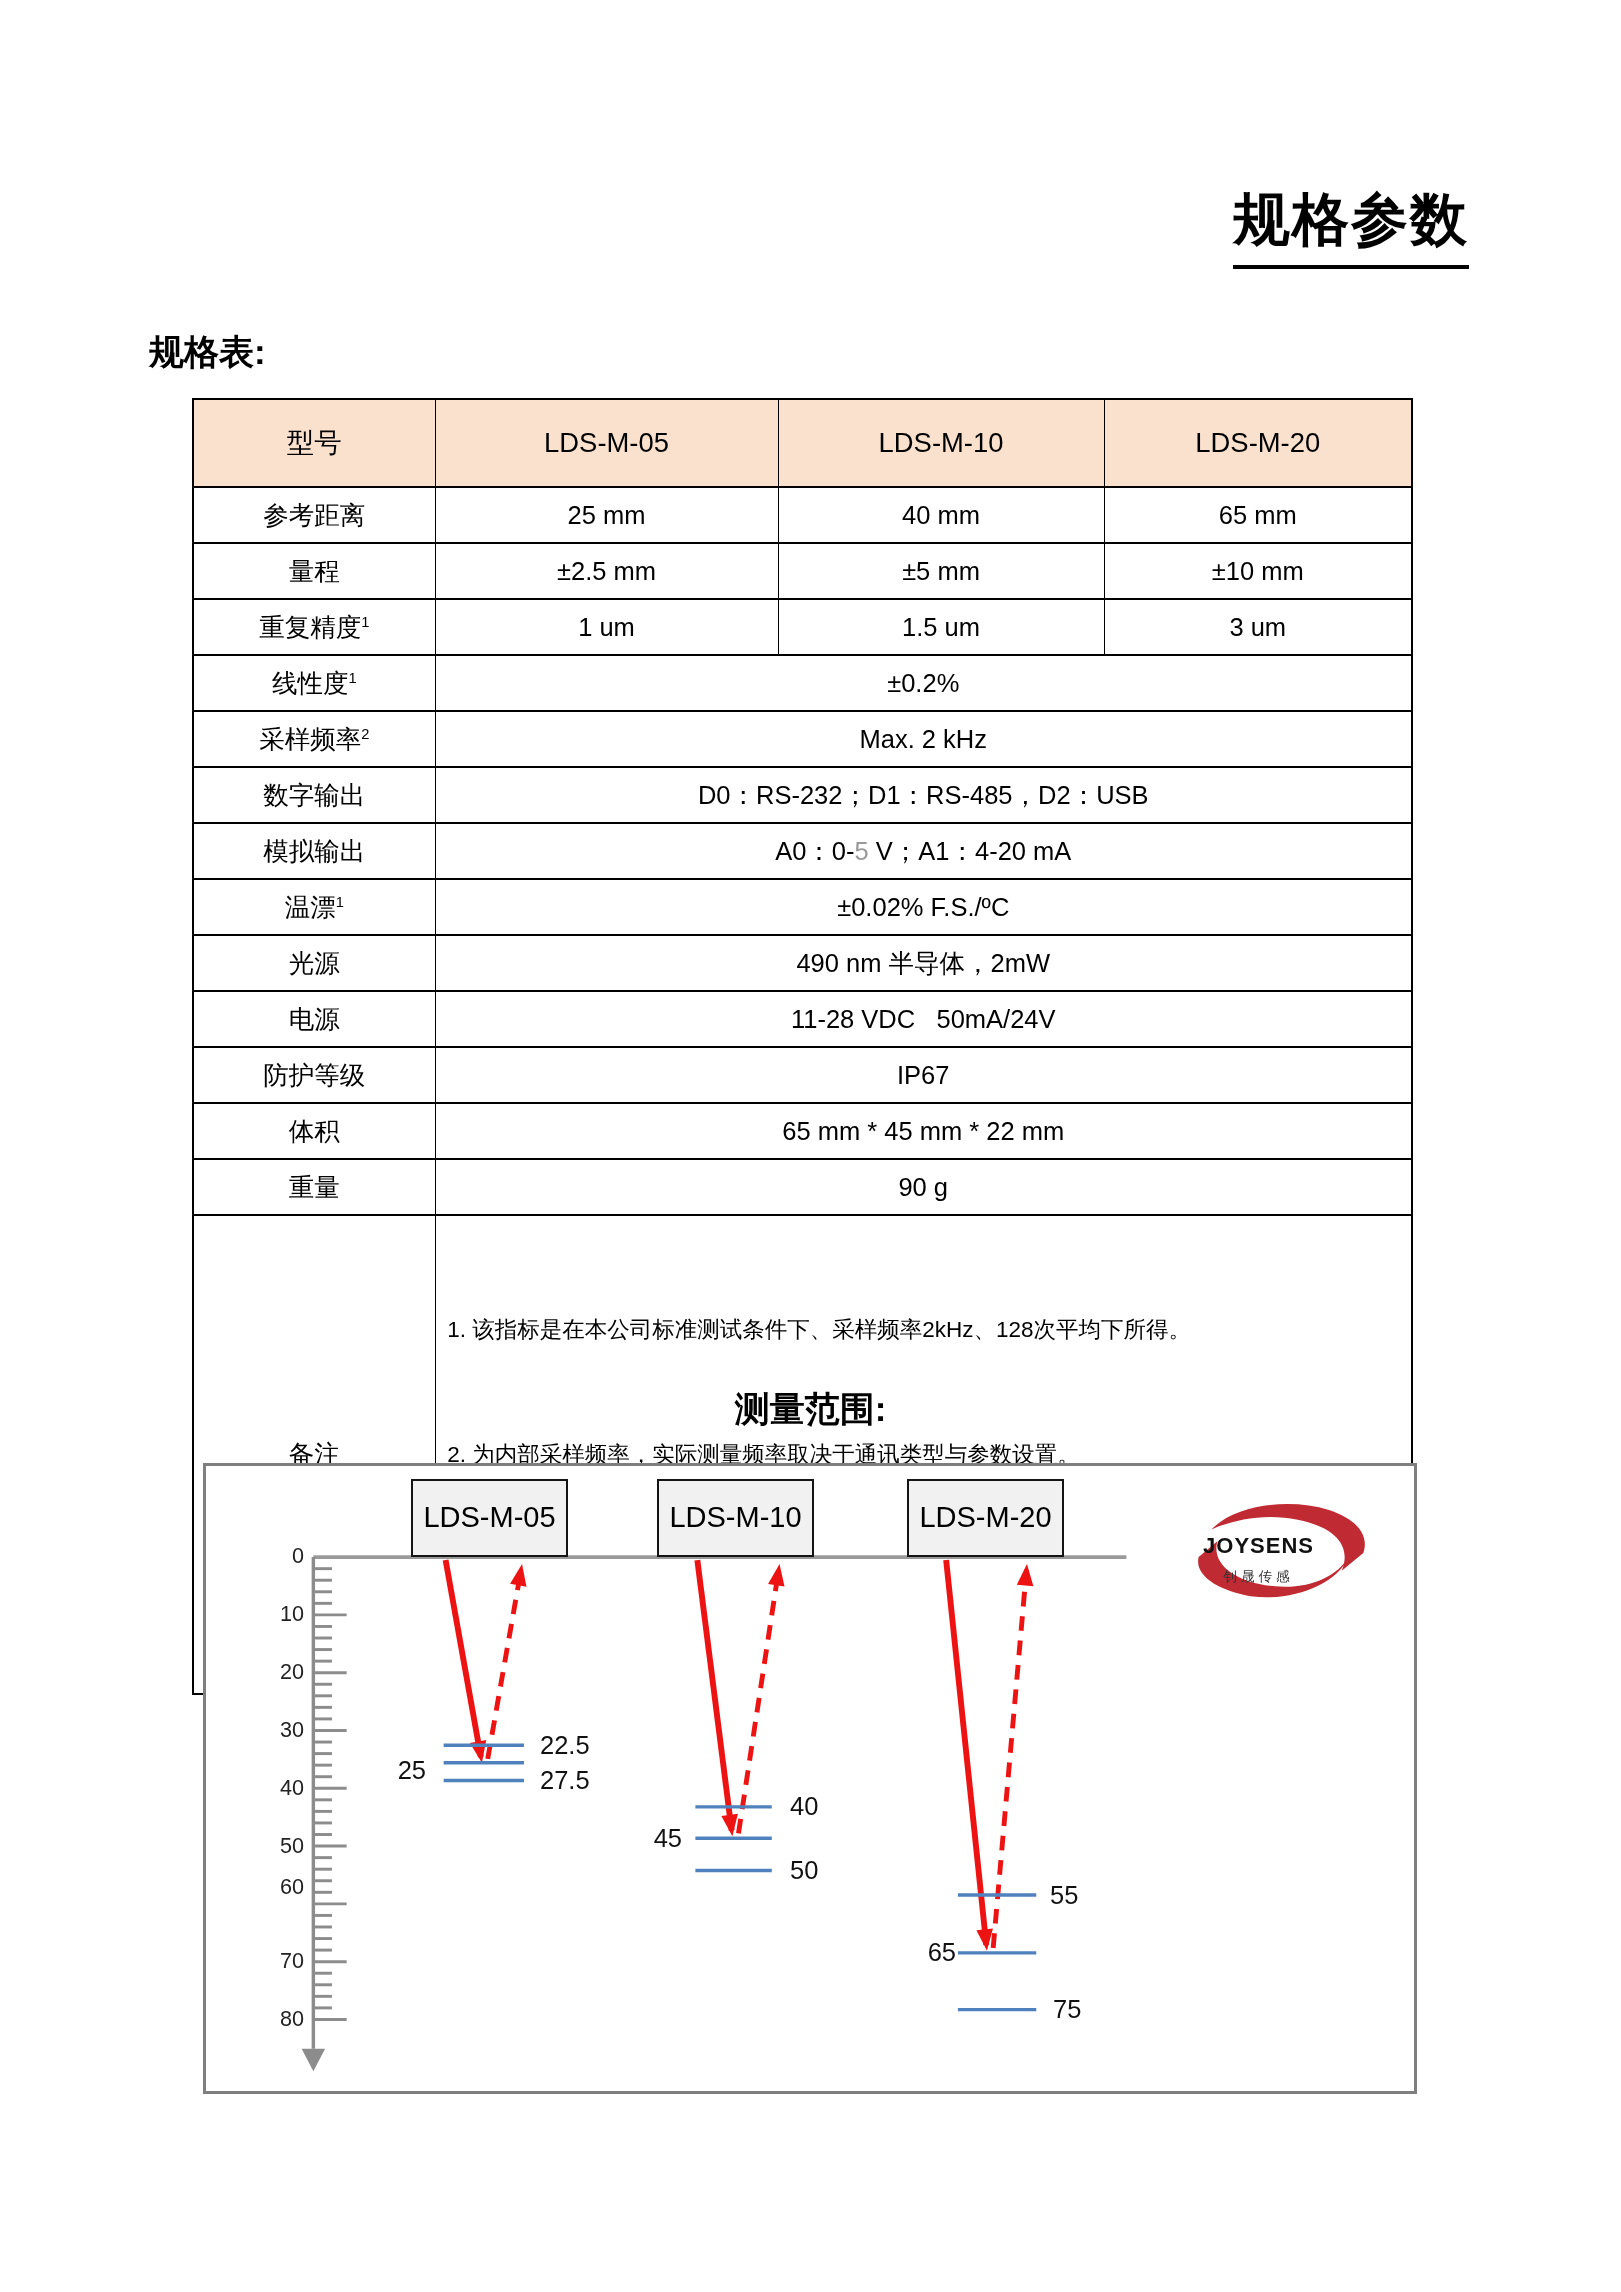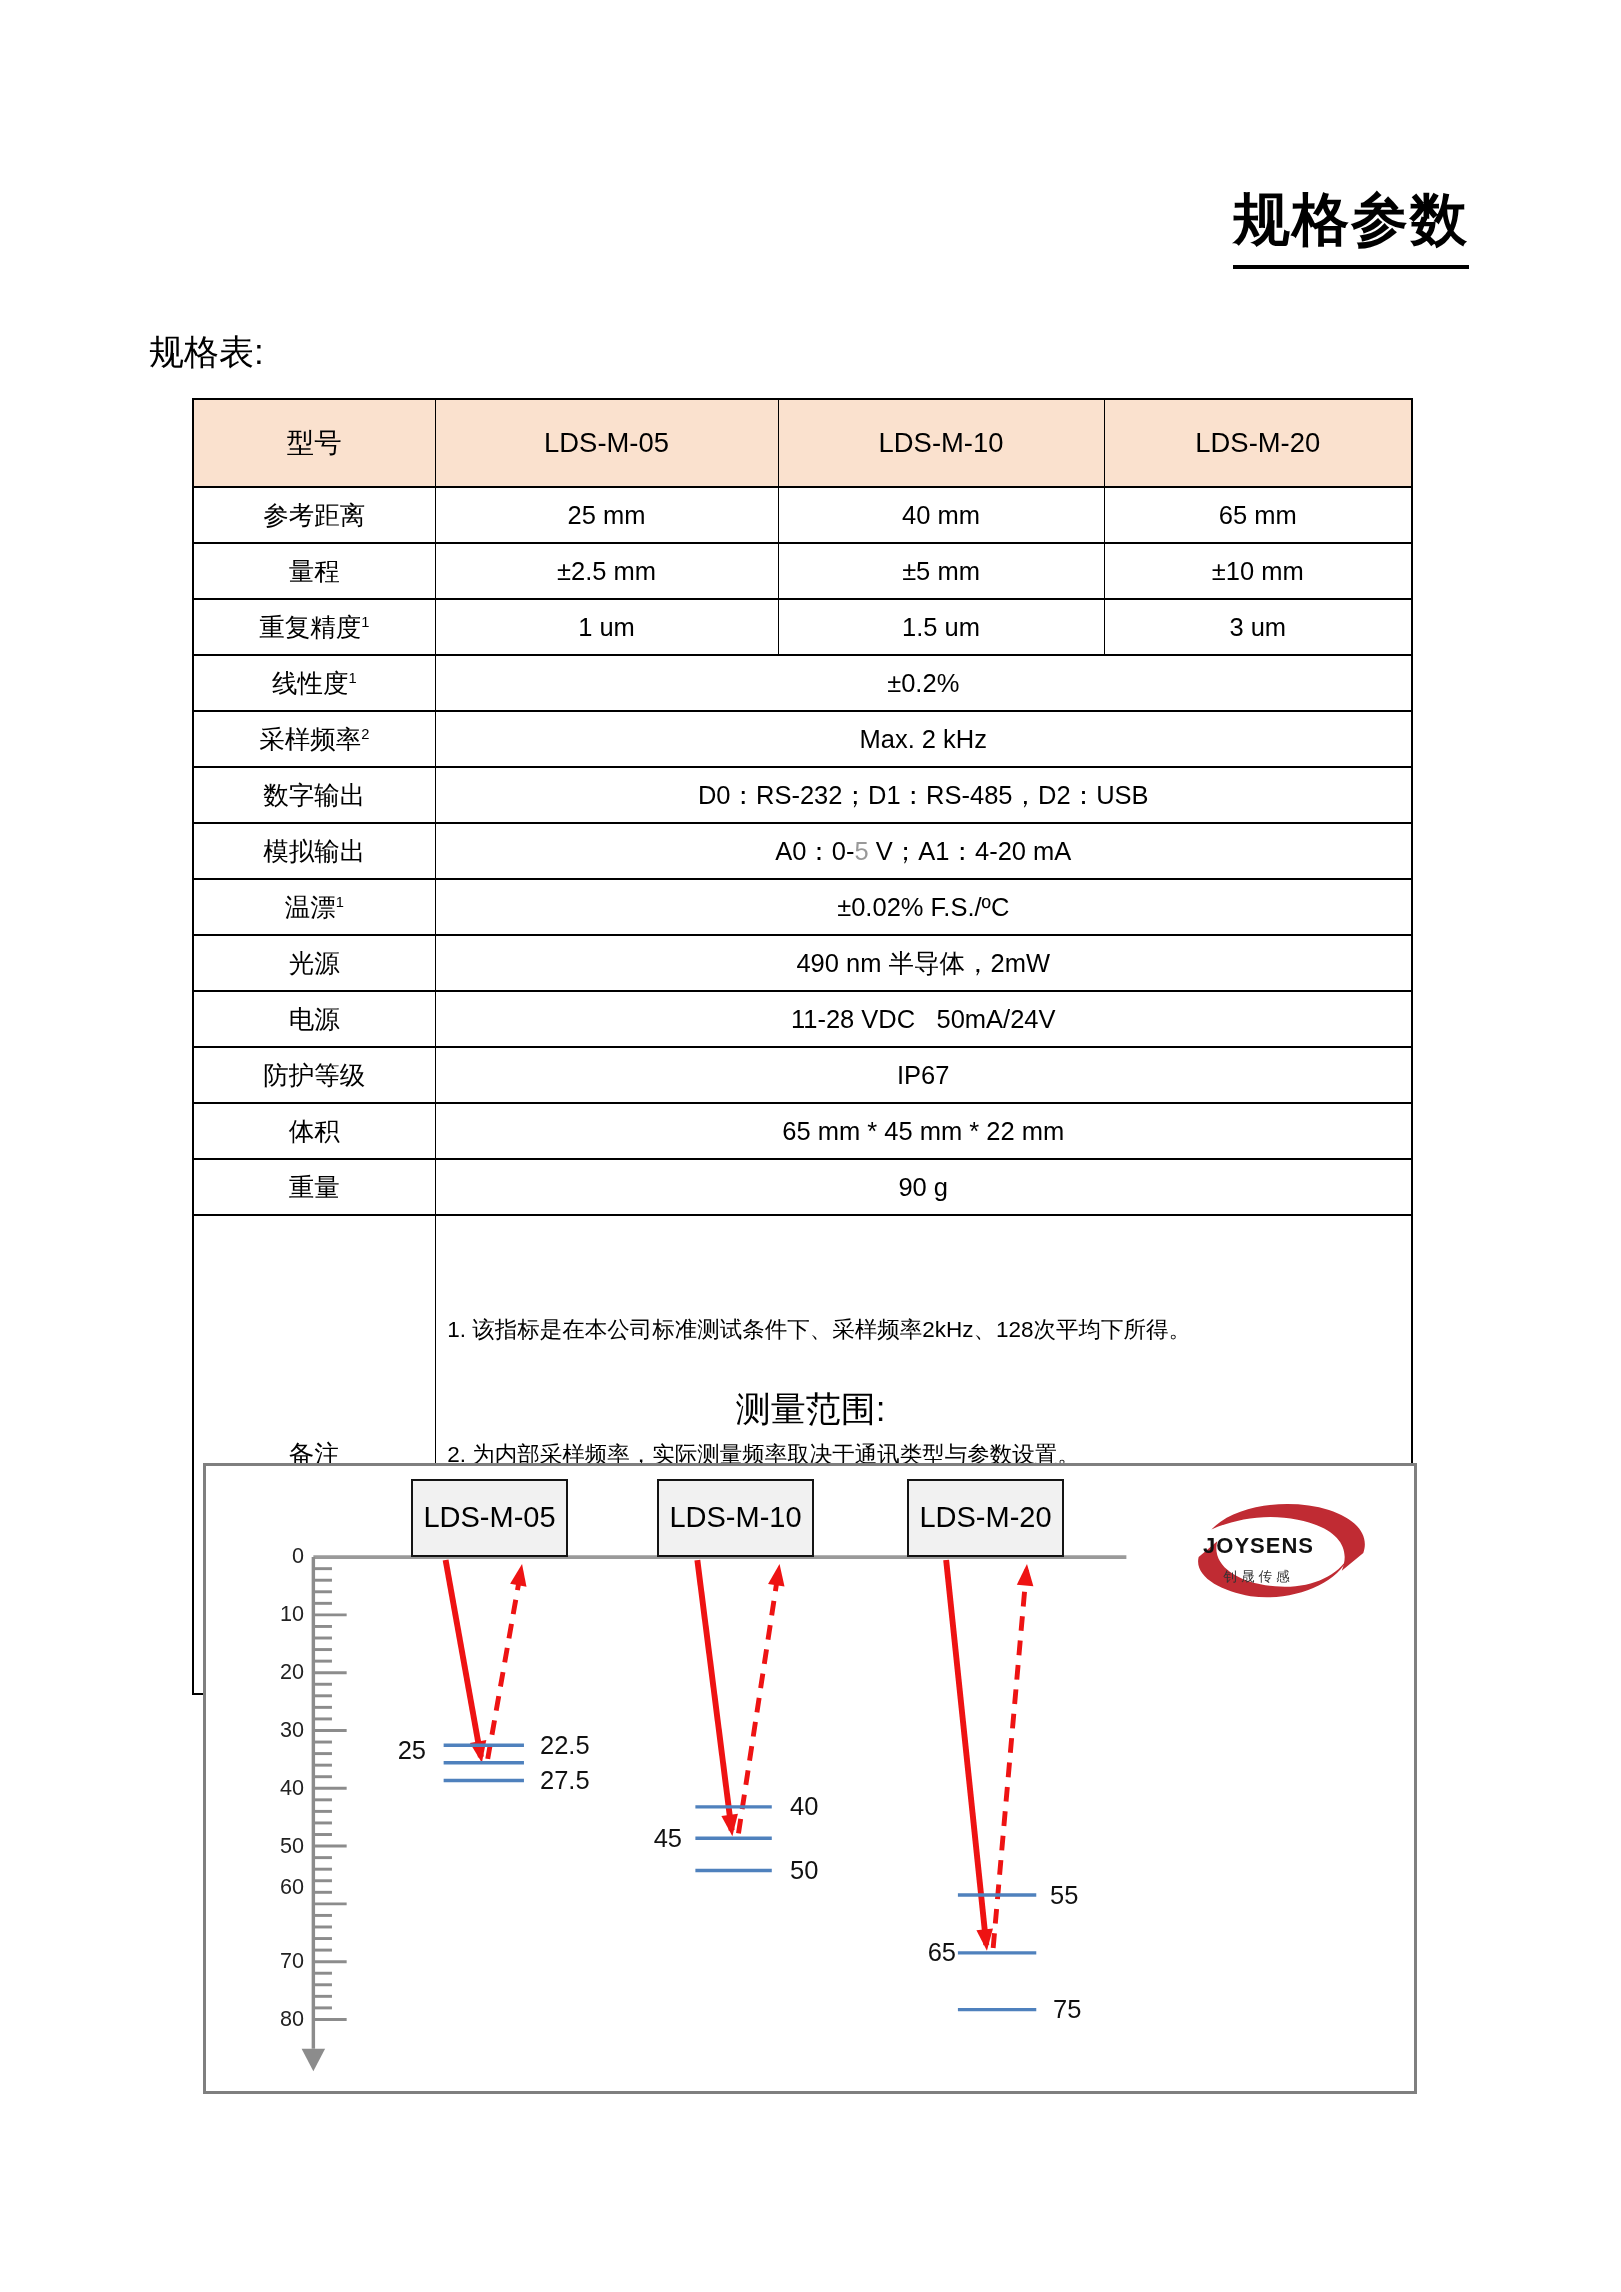--- a/index.html
+++ b/index.html
@@ -7,21 +7,21 @@
     width:1621px;height:2293px;position:relative;background:#fff;color:#000;
     font-family:"Liberation Sans","DejaVu Sans",sans-serif;
     --arrow-red:#EE1313;--line-blue:#4F81BD;--logo-red:#C02B33;
     --ruler-gray:#8C8C8C;--header-bg:#FAE1CE;--frame-gray:#7F7F7F;
   }
   .title{
     position:absolute;top:182px;right:152px;margin:0;
     font-size:57px;font-weight:bold;letter-spacing:2px;
     border-bottom:4.9px solid #000;padding-bottom:5.9px;
   }
-  .sec-label{position:absolute;font-size:35px;font-weight:normal;}
+  .sec-label{position:absolute;font-size:35px;font-weight:bold;}
   #lbl-spec{left:149px;top:329px;}
   #lbl-range{left:0;top:1386px;width:100%;text-align:center;}
 
   table.spec{
     position:absolute;left:192px;top:398px;width:1219px;
     border-collapse:collapse;table-layout:fixed;border:2px solid #000;
   }
   .spec td{
     border-top:2px solid #000;border-bottom:2px solid #000;
     border-left:1px solid #000;border-right:1px solid #000;
@@ -253,21 +253,21 @@
     <div class="sensor-box" id="box05">
       <span>LDS-M-05</span>
     </div>
     <div class="sensor-box" id="box10">
       <span>LDS-M-10</span>
     </div>
     <div class="sensor-box" id="box20">
       <span>LDS-M-20</span>
     </div>
 
-    <span class="dlab right" style="left:157px;top:270px">25</span>
+    <span class="dlab right" style="left:157px;top:290px">25</span>
     <span class="dlab" style="left:334px;top:265px">22.5</span>
     <span class="dlab" style="left:334px;top:300px">27.5</span>
 
     <span class="dlab right" style="left:413px;top:358px">45</span>
     <span class="dlab" style="left:584px;top:326px">40</span>
     <span class="dlab" style="left:584px;top:390px">50</span>
 
     <span class="dlab right" style="left:687px;top:472px">65</span>
     <span class="dlab" style="left:844px;top:415px">55</span>
     <span class="dlab" style="left:847px;top:529px">75</span>

